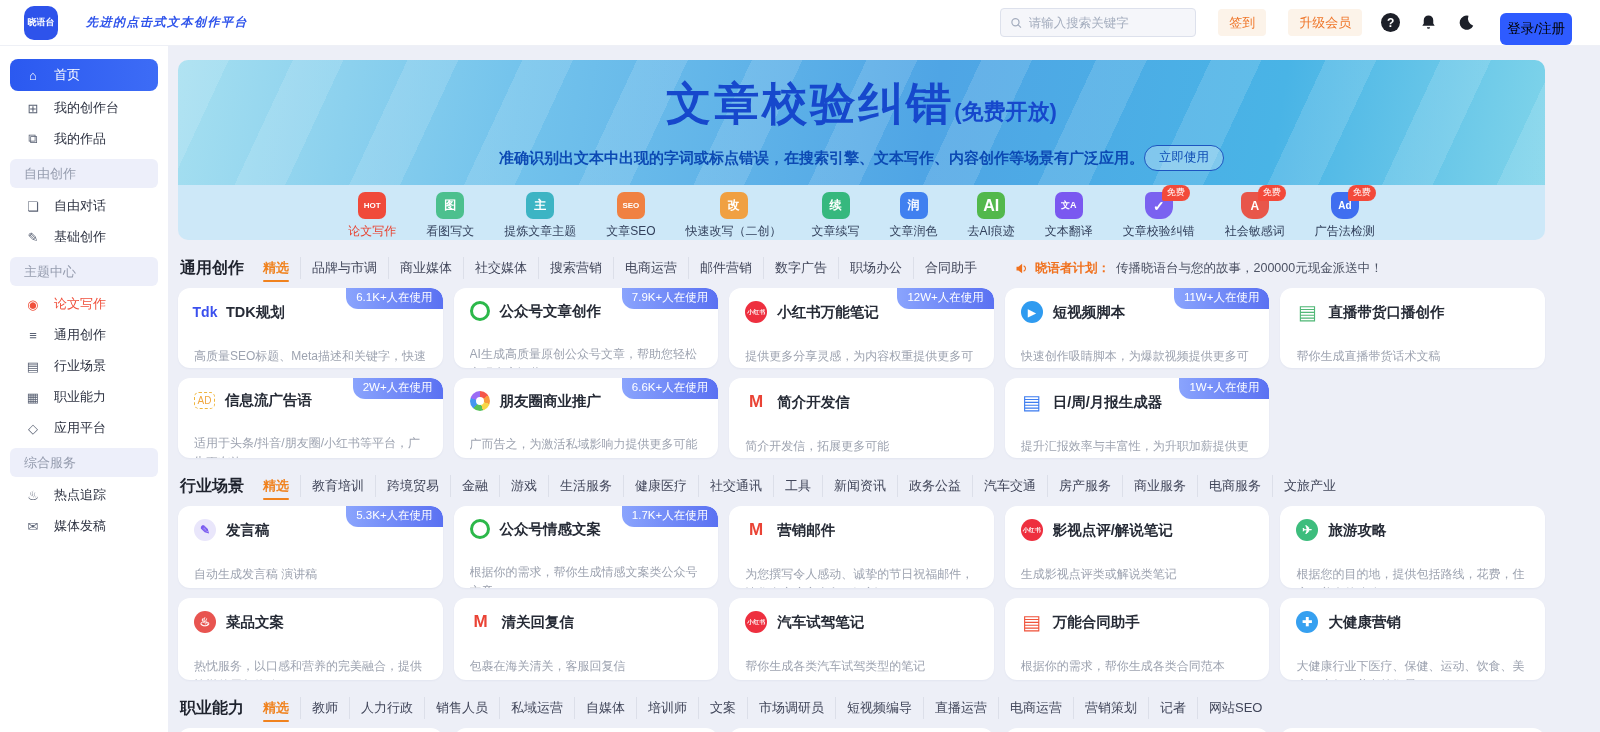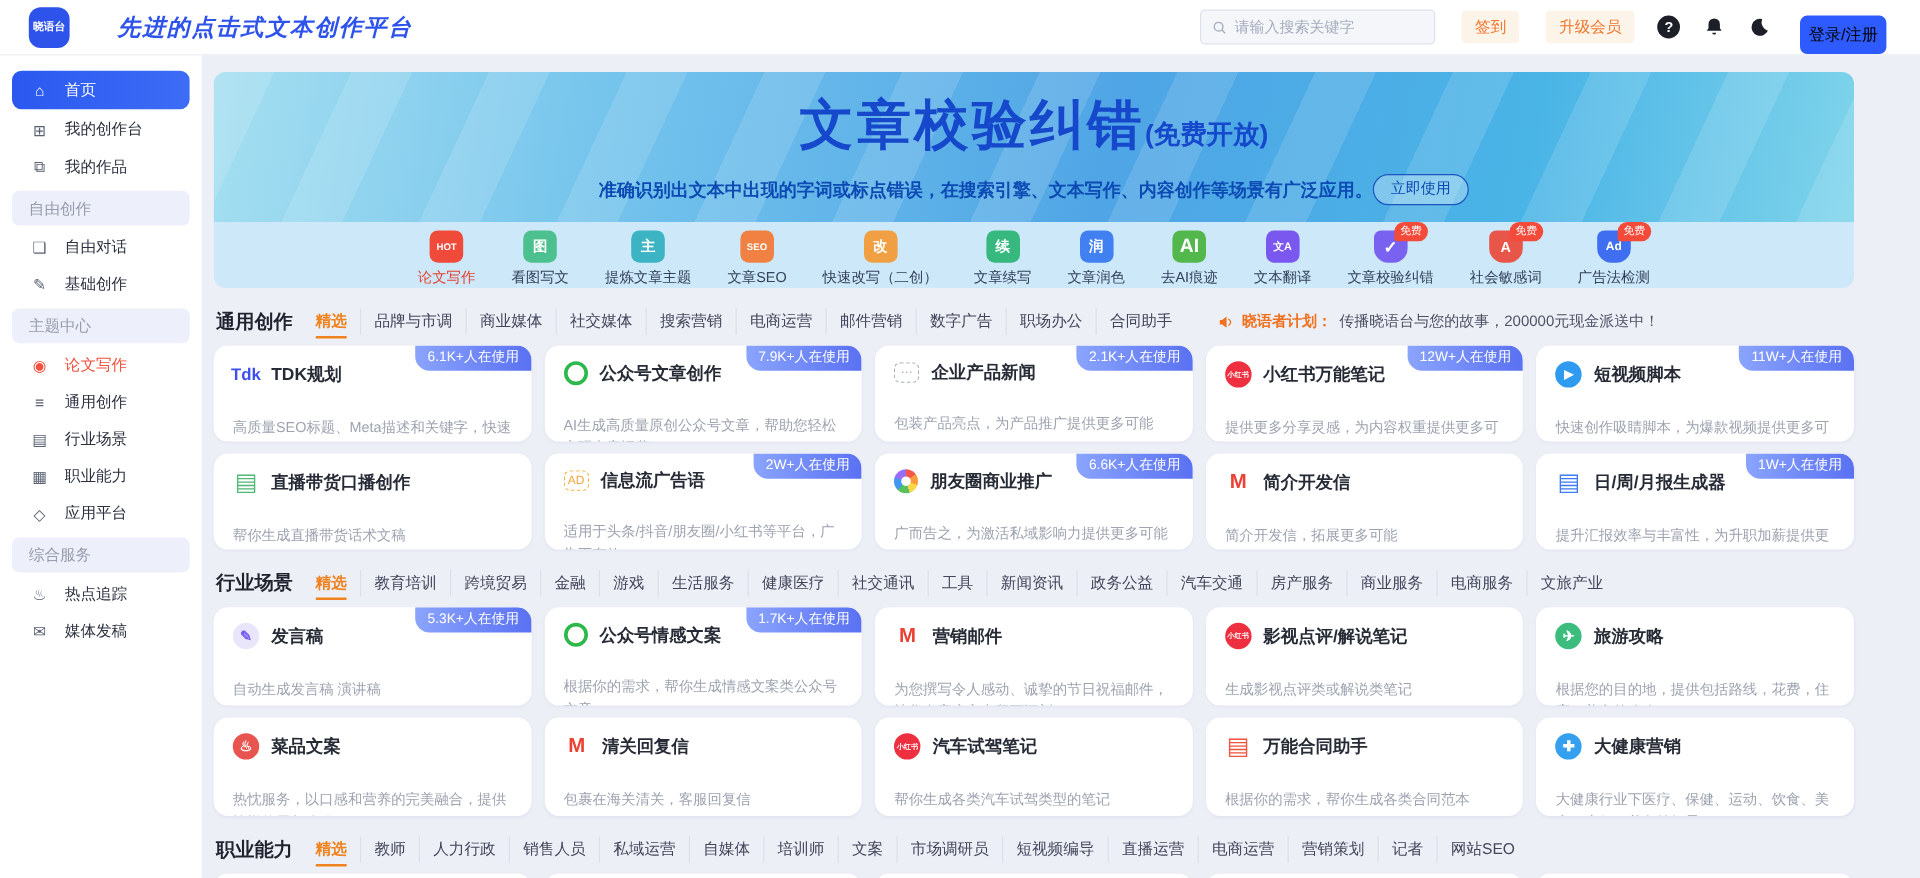--- a/index.html
+++ b/index.html
@@ -4,22 +4,22 @@
 <style>
   * { margin:0; padding:0; box-sizing:border-box; }
   html,body { width:1600px; height:732px; overflow:hidden; background:#edeff7;
     font-family:"Liberation Sans", sans-serif; }
 
   
   .header { height:46px; background:#fff; display:flex; align-items:center;
     padding:0 28px 0 24px; position:relative; z-index:5; border-bottom:1px solid #eef0f6; }
   .logo { width:34px; height:34px; border-radius:10px; background:#2e53eb; color:#fff;
     font-size:9px; font-weight:700; display:flex; align-items:center; justify-content:center; cursor:pointer; }
-  .tagline { color:#2e53eb; font-size:19px; font-weight:700; font-style:italic;
-    margin-left:40px; letter-spacing:1.5px; font-family:"DejaVu Serif", serif; }
+  .tagline { color:#2e53eb; font-size:12px; font-weight:700; font-style:italic;
+    margin-left:28px; letter-spacing:1.5px; font-family:"DejaVu Serif", serif; }
   .search { margin-left:auto; width:196px; height:29px; background:#f5f6fa;
     border:1px solid #dde1ec; border-radius:4px; display:flex; align-items:center; padding:0 9px; gap:6px; }
   .search input { border:none; outline:none; background:transparent; font-size:12.5px;
     color:#3a4150; width:100%; font-family:inherit; }
   .search input::placeholder { color:#a4adbe; }
   .pill-btn { height:27px; padding:0 11px; border-radius:4px; background:#fcf3e9; color:#ef762a;
     font-size:13px; display:flex; align-items:center; margin-left:22px; cursor:pointer; }
   .icon-btn { margin-left:19px; cursor:pointer; display:flex; align-items:center; }
   .help-circle { width:19px; height:19px; border-radius:50%; background:#1c1f28; color:#fff;
     font-size:12px; font-weight:700; display:flex; align-items:center; justify-content:center; }
@@ -288,28 +288,20 @@
           </div>
           <div class="card">
             <span class="card-badge">7.9K+人在使用</span>
             <div class="card-head">
               <span class="ci ci-ring"></span>
               <span class="card-title">公众号文章创作</span>
             </div>
             <div class="card-desc">AI生成高质量原创公众号文章，帮助您轻松实现内容运营</div>
           </div>
           <div class="card">
-            <span class="card-badge">2.1K+人在使用</span>
-            <div class="card-head">
-              <span class="ci ci-dash">⋯</span>
-              <span class="card-title">企业产品新闻</span>
-            </div>
-            <div class="card-desc">包装产品亮点，为产品推广提供更多可能</div>
-          </div>
-          <div class="card">
             <span class="card-badge">12W+人在使用</span>
             <div class="card-head">
               <span class="ci ci-badge" style="background: rgb(238, 47, 63); color: rgb(255, 255, 255); font-size: 6px;">小红书</span>
               <span class="card-title">小红书万能笔记</span>
             </div>
             <div class="card-desc">提供更多分享灵感，为内容权重提供更多可能</div>
           </div>
           <div class="card">
             <span class="card-badge">11W+人在使用</span>
             <div class="card-head">

